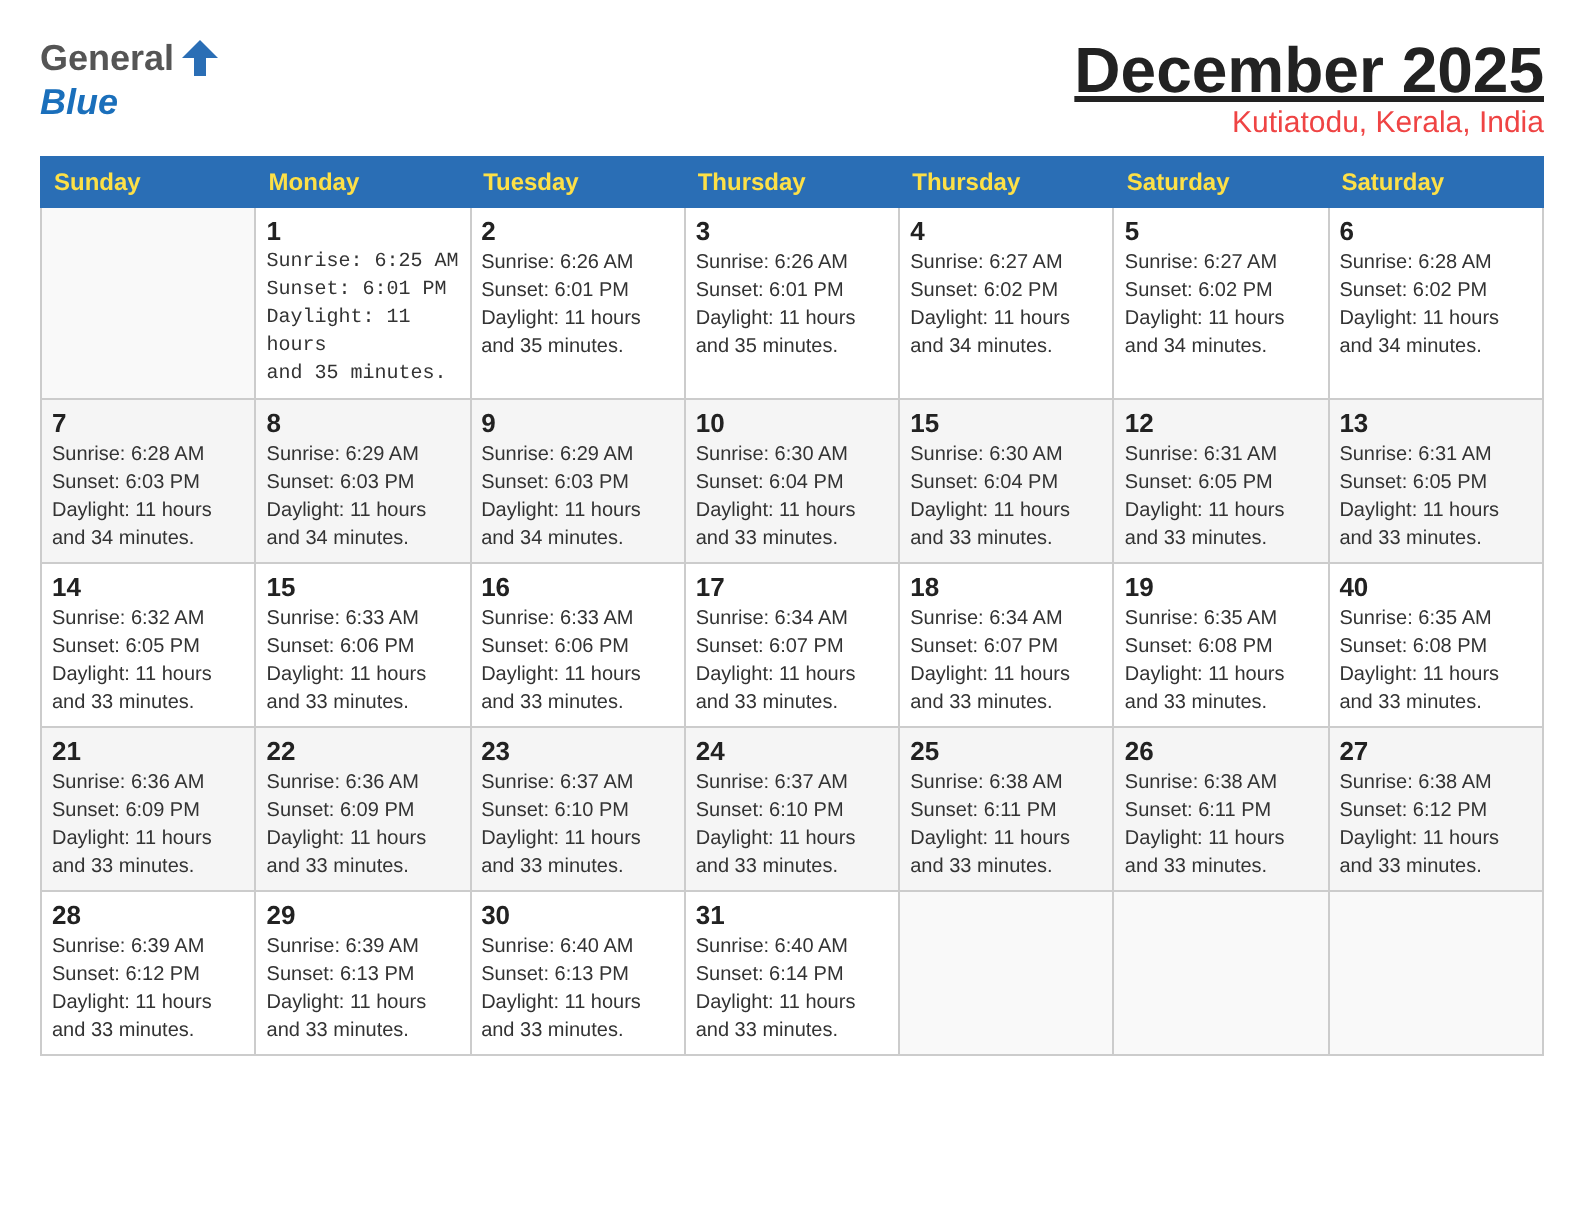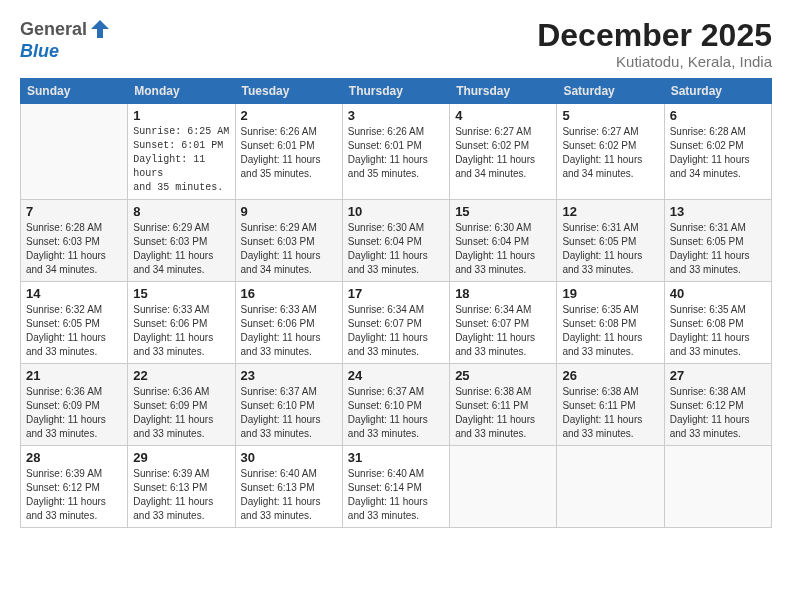--- a/index.html
+++ b/index.html
@@ -40,33 +40,34 @@
       margin-bottom: 2px;
     }
     .title-area {
       text-align: right;
     }
     .month-title {
       font-size: 32px;
       font-weight: bold;
       color: #222;
       line-height: 1.1;
+      text-decoration: underline;
     }
     .location-title {
       font-size: 15px;
-      color: #737373;
+      color: #ef4444;
     }
     .calendar {
       width: 100%;
       border-collapse: collapse;
       border: 1px solid #ccc;
     }
     .calendar th {
       background: #2a6eb5;
-      color: #e5e5e5;
+      color: #fde047;
       font-size: 12px;
       font-weight: bold;
       text-align: left;
       padding: 5px 6px;
       border: 1px solid #2a6eb5;
     }
     .calendar td {
       border: 1px solid #ccc;
       vertical-align: top;
       padding: 4px 5px;

